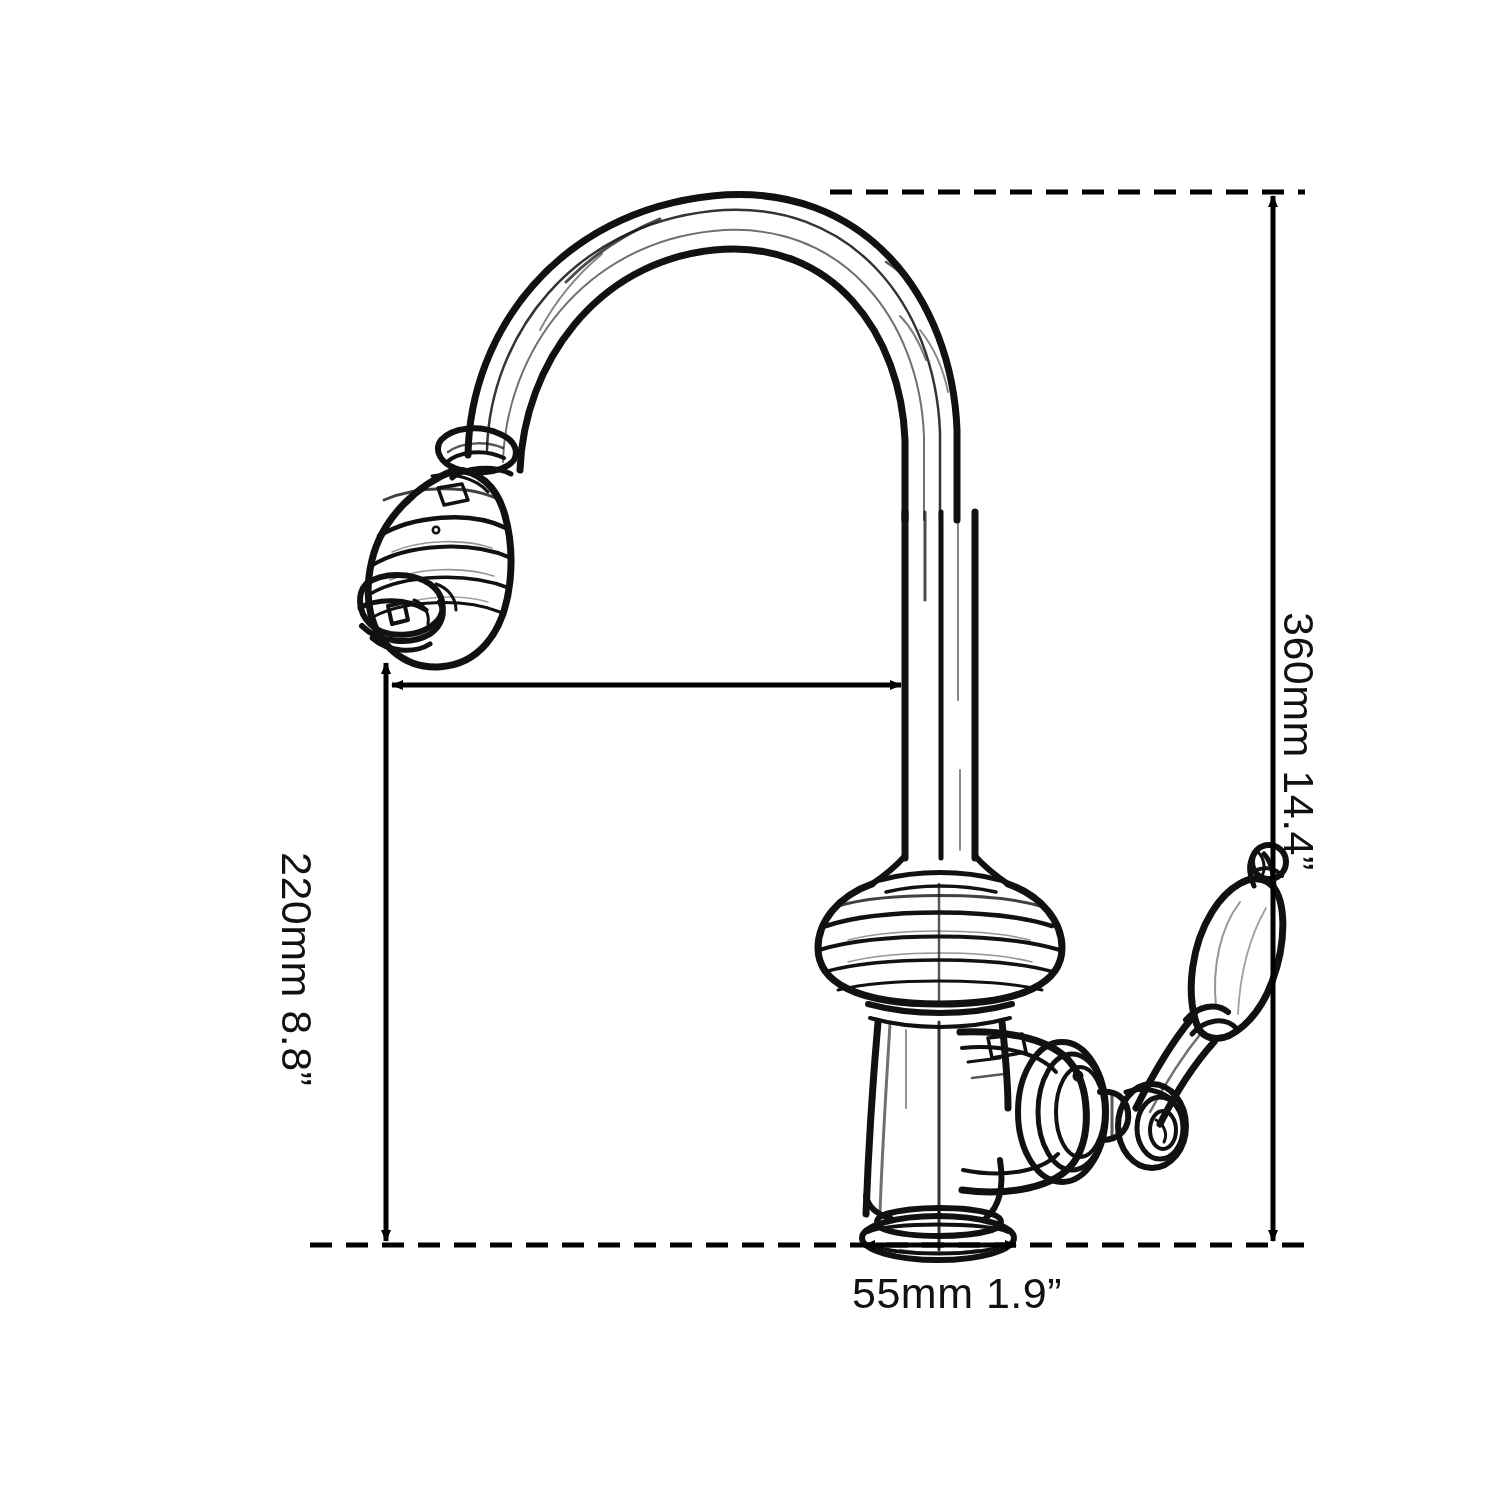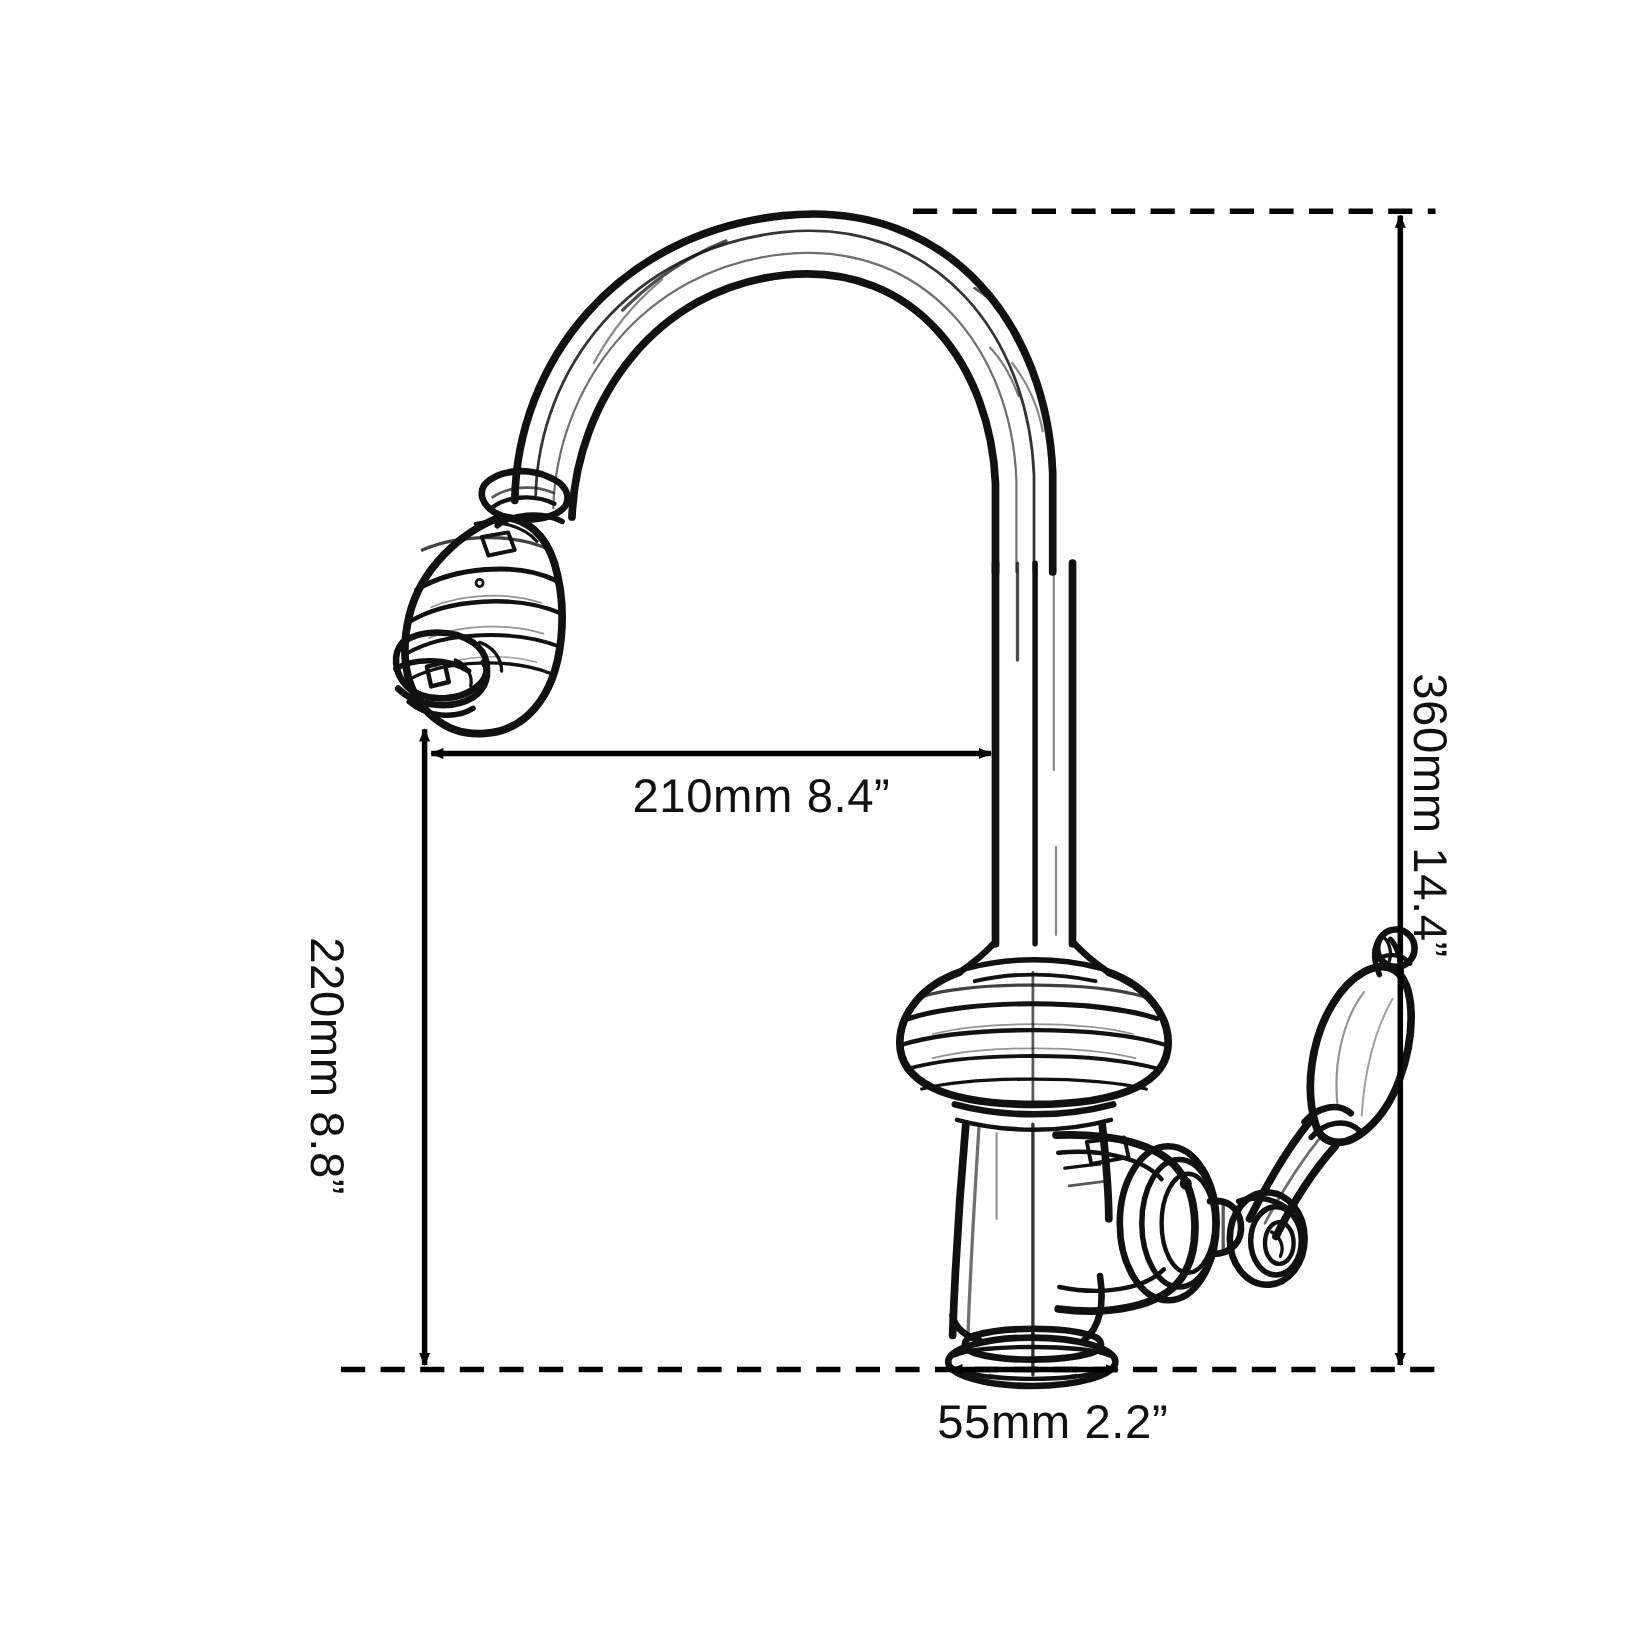--- a/index.html
+++ b/index.html
@@ -286,21 +286,20 @@
     <line x1="1273" y1="196" x2="1273" y2="1241" stroke="#000000" stroke-width="5" marker-start="url(#arrowStart)" marker-end="url(#arrowEnd)"></line>
 
     <line x1="386" y1="663" x2="386" y2="1241" stroke="#000000" stroke-width="5" marker-start="url(#arrowStart)" marker-end="url(#arrowEnd)"></line>
 
     <line x1="392" y1="685" x2="901" y2="685" stroke="#000000" stroke-width="5" marker-start="url(#arrowStart)" marker-end="url(#arrowEnd)"></line>
 
     <line x1="864" y1="1245" x2="1016" y2="1245" stroke="#000000" stroke-width="5" marker-start="url(#arrowStart)" marker-end="url(#arrowEnd)"></line>
 
   </svg>
 
-  <div class="dim-label" id="label-reach">210mm 8.4”</div>
 
   <div class="dim-label" id="label-height-spout">220mm 8.8”</div>
 
   <div class="dim-label" id="label-height-total">360mm 14.4”</div>
 
-  <div class="dim-label" id="label-base">55mm 2.2”</div>
+  <div class="dim-label" id="label-base">55mm 1.9”</div>
 
 </div>
 
 </body></html>

